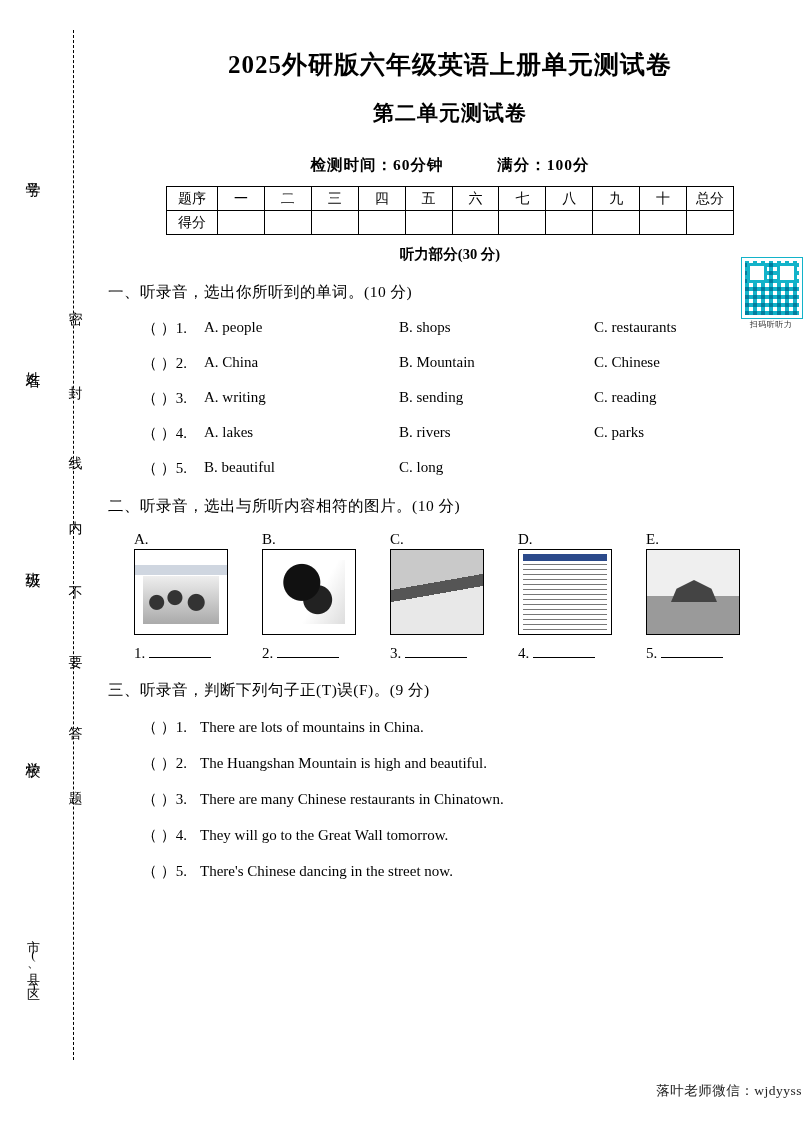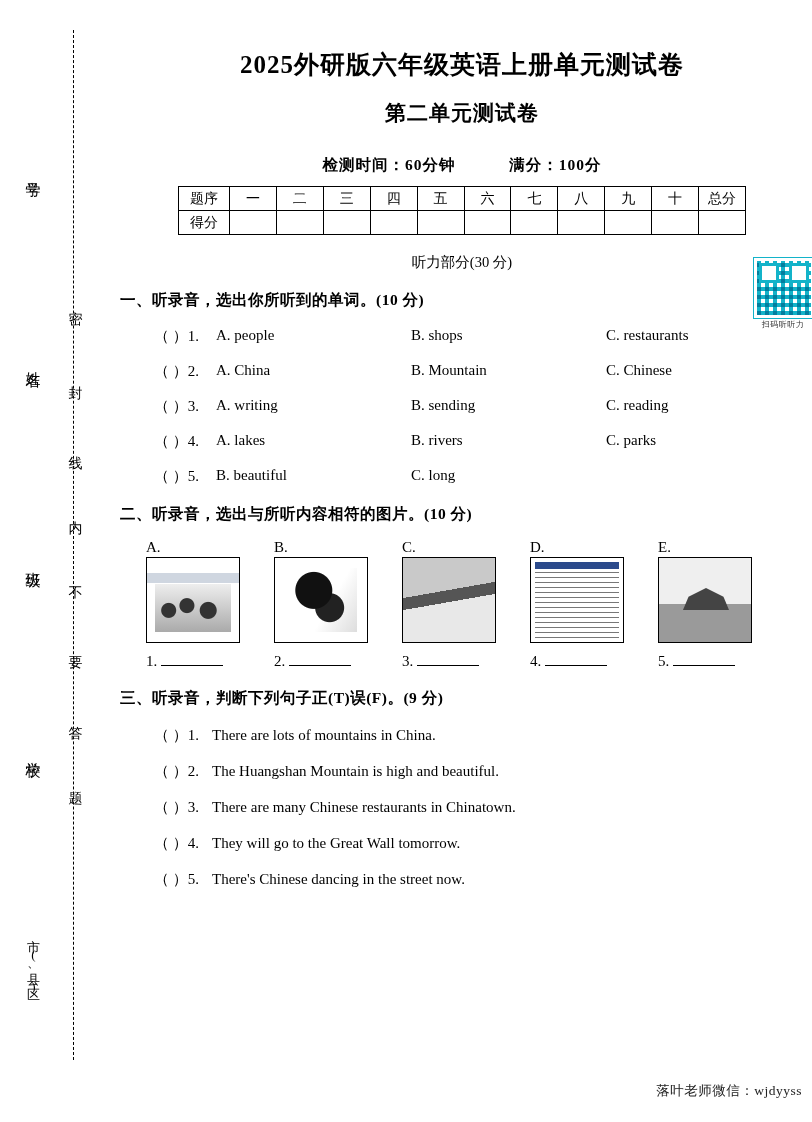--- a/index.html
+++ b/index.html
@@ -49,21 +49,21 @@
     width: 22px;
     text-align: center;
     font-size: 14px;
     writing-mode: vertical-rl;
     text-orientation: upright;
   }
 
   
   .page {
     position: absolute;
-    left: 112px;
+    left: 100px;
     top: 0;
     width: 700px;
     height: 1064px;
   }
 
   .main-title {
     text-align: center;
     font-size: 25px;
     font-weight: bold;
     letter-spacing: 1px;
@@ -97,21 +97,22 @@
     height: 21px;
     text-align: center;
     font-size: 14px;
     font-family: "Liberation Serif", serif;
   }
   table.score-table td.head { width: 48px; }
 
   .section-band {
     text-align: center;
     font-size: 14.5px;
-    margin-top: 18px;
+    margin-top: 10px;
+    font-weight: bold;
   }
 
   .qr {
     position: absolute;
     right: 0px;
     top: 258px;
     width: 58px;
     text-align: center;
   }
   .qr-img {
@@ -136,21 +137,21 @@
   .qr-img::after { right: 2px; top: 2px; }
   .qr-cap {
     font-size: 8px;
     color: #333;
     margin-top: 1px;
     letter-spacing: .5px;
   }
 
   .q-head {
     font-size: 15.5px;
-    font-weight: bold;
+    font-weight: normal;
     margin-top: 18px;
     margin-left: 8px;
     letter-spacing: .5px;
   }
 
   .choice-row {
     display: flex;
     font-size: 15px;
     margin-top: 16px;
     padding-left: 42px;

